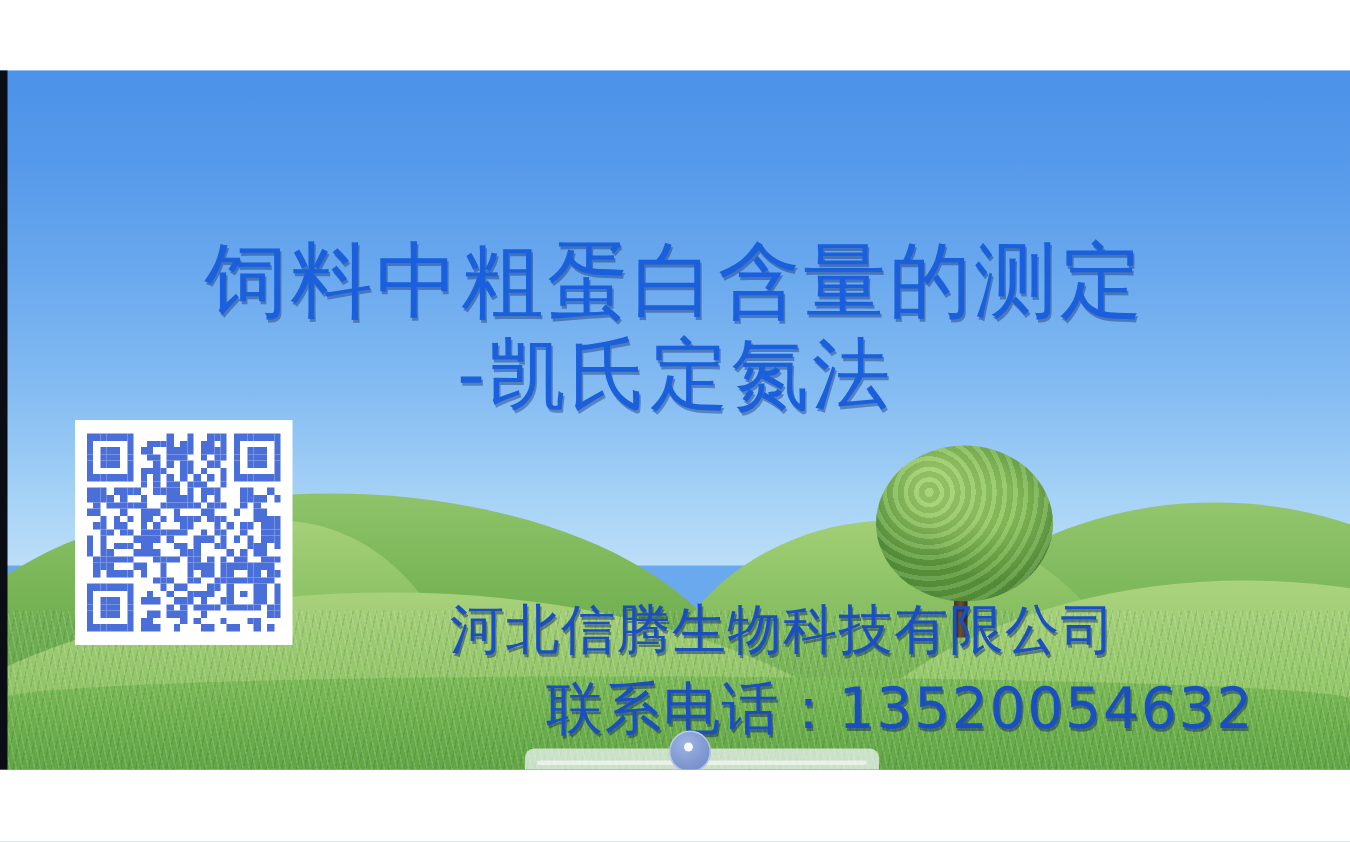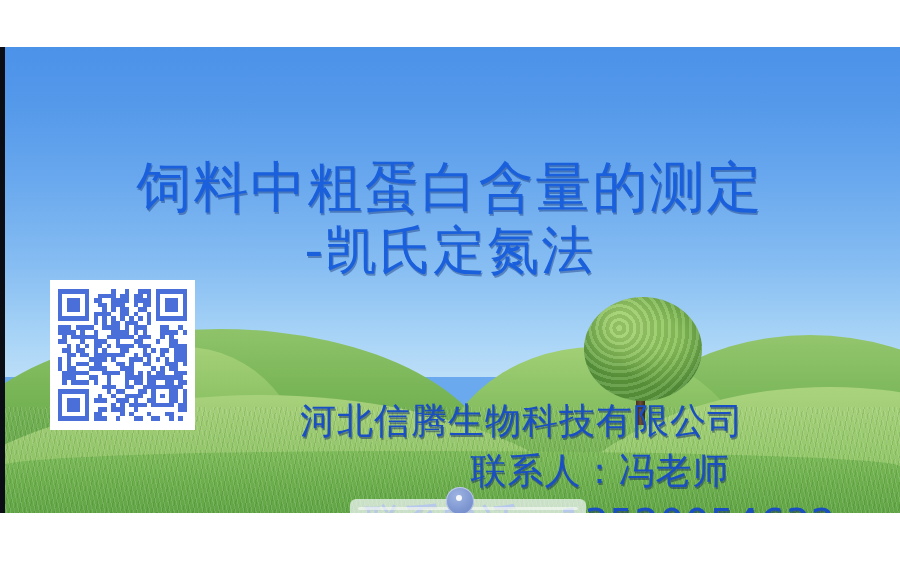--- a/index.html
+++ b/index.html
@@ -191,21 +191,20 @@
         <div class="tree-canopy"></div>
       </div>
 
       <div class="headline">
         <div class="headline-main">饲料中粗蛋白含量的测定</div>
         <div class="headline-sub">-凯氏定氮法</div>
       </div>
 
       <div class="company-block">
         <div class="company-name">河北信腾生物科技有限公司</div>
-        <div class="contact-person">联系人：冯老师</div>
         <div class="contact-phone">联系电话：13520054632</div>
       </div>
 
       <div class="qr-card">
         <div class="qr-grid" id="qr-grid">
             <div class="qr-cell" style="background: rgb(74, 111, 216);"></div>
             <div class="qr-cell" style="background: rgb(74, 111, 216);"></div>
             <div class="qr-cell" style="background: rgb(74, 111, 216);"></div>
             <div class="qr-cell" style="background: rgb(74, 111, 216);"></div>
             <div class="qr-cell" style="background: rgb(74, 111, 216);"></div>

